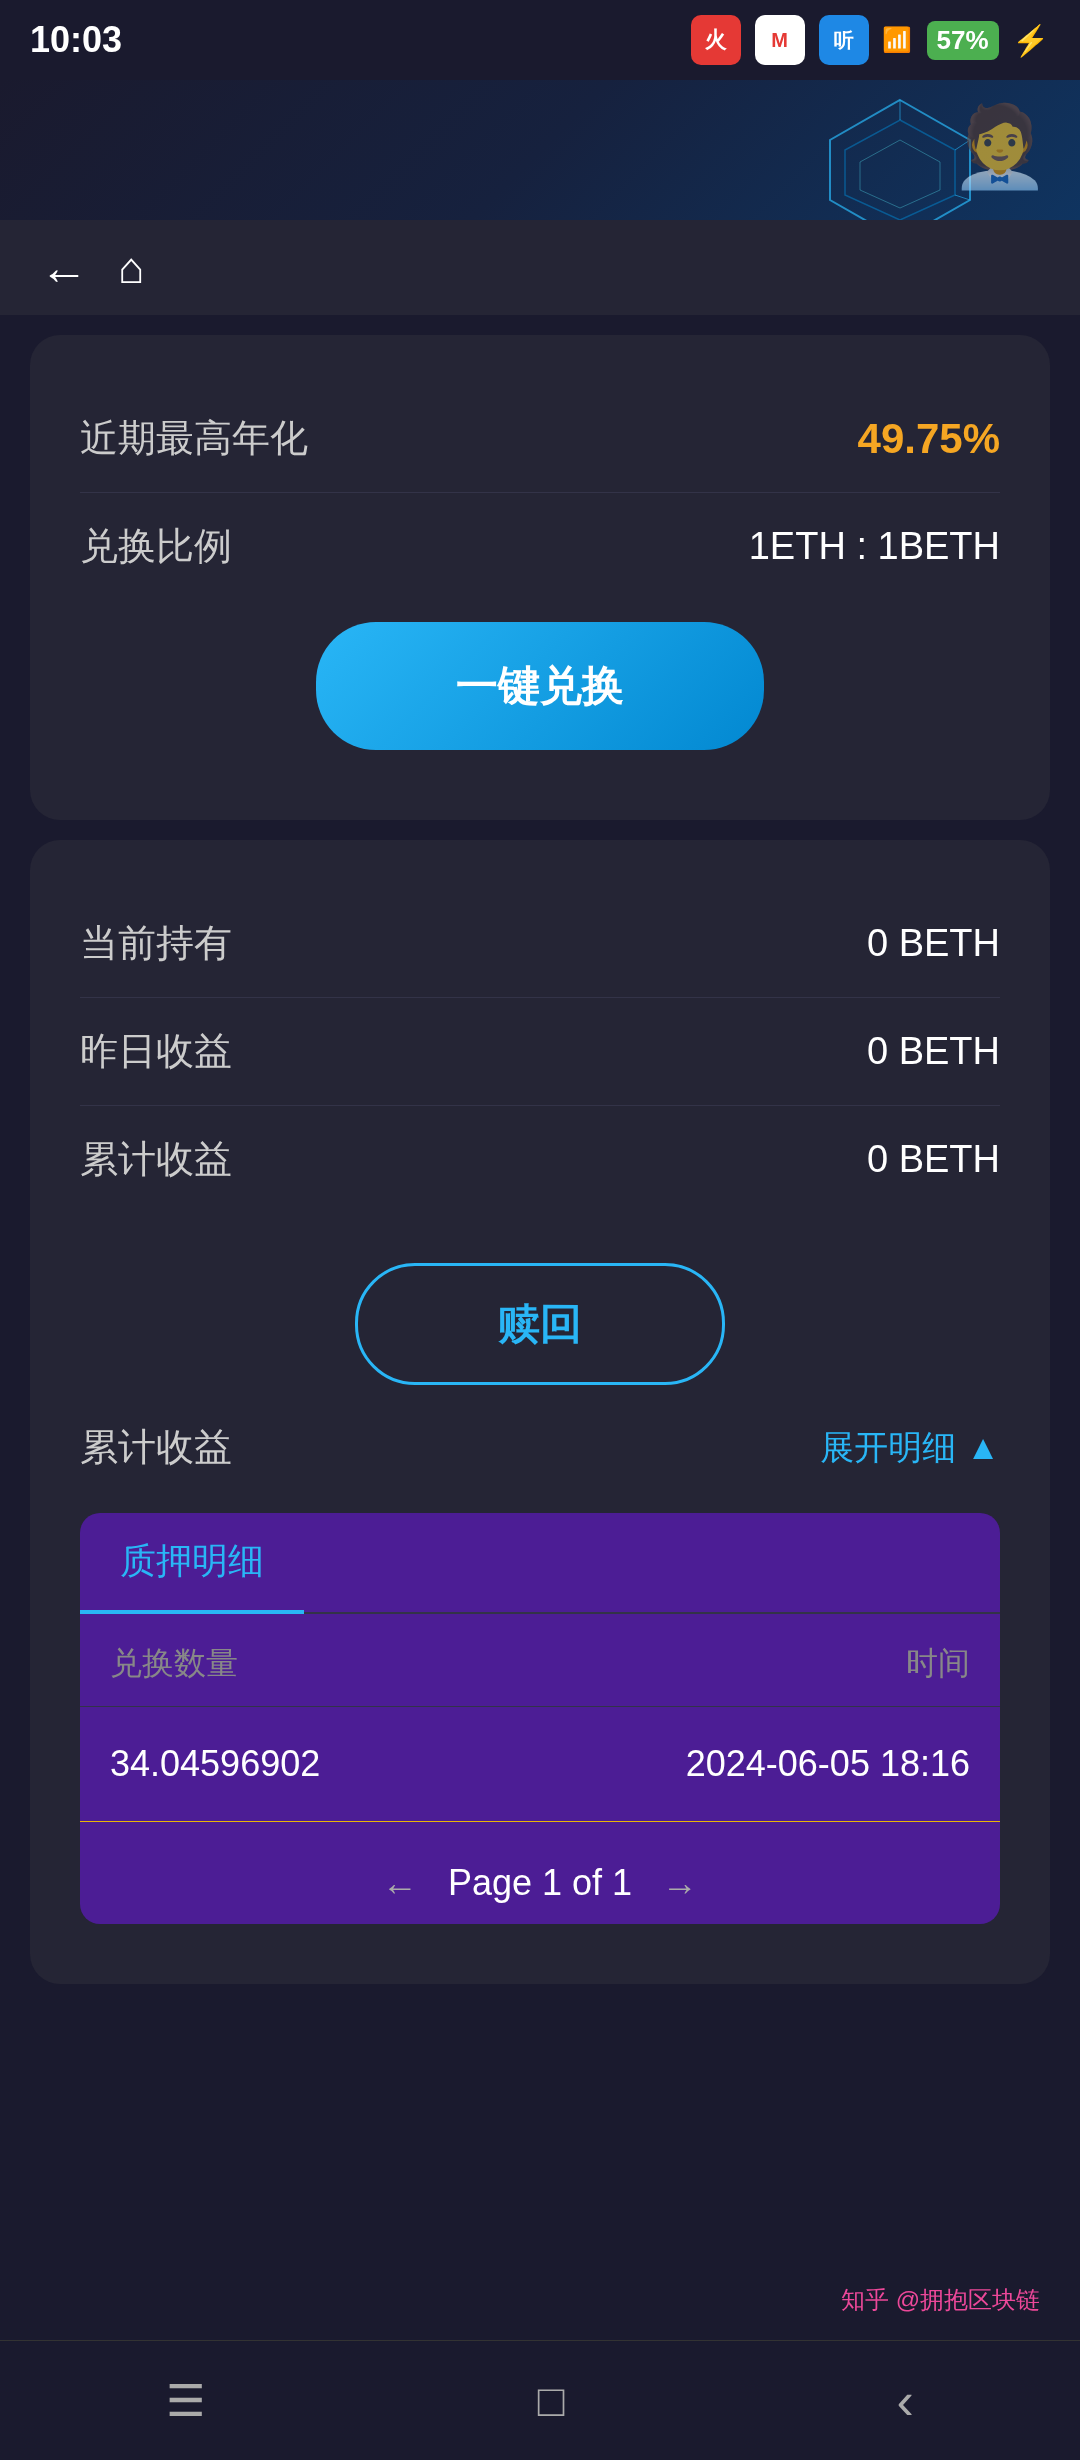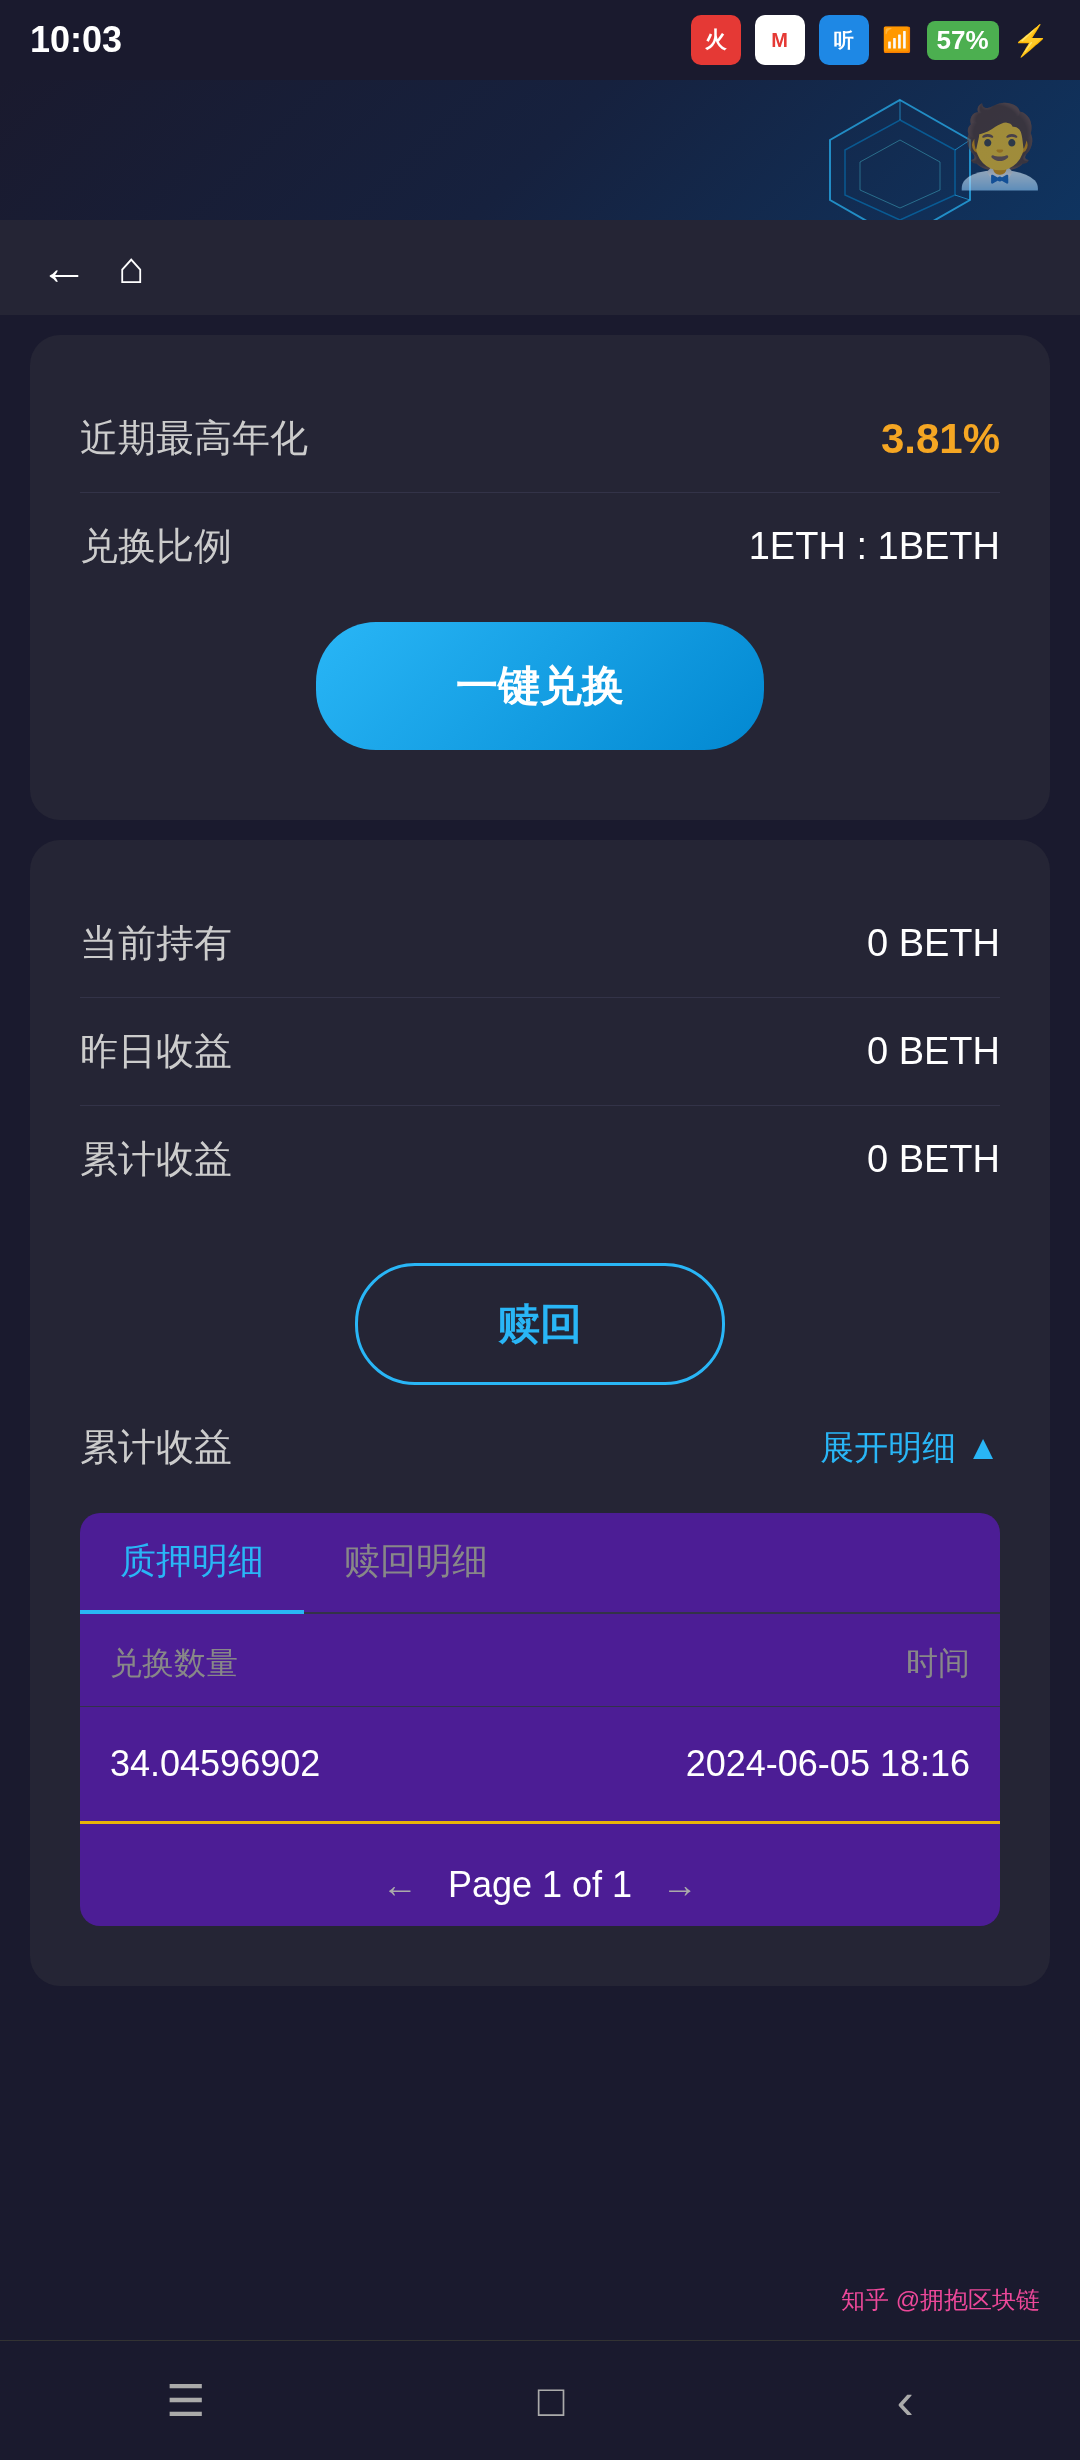--- a/index.html
+++ b/index.html
@@ -212,21 +212,21 @@
     }
     .table-header-cell {
       font-size: 32px;
       color: #888;
     }
     .table-row {
       display: flex;
       justify-content: space-between;
       align-items: flex-start;
       padding: 36px 30px;
-      border-bottom: 3px solid #eab308;
+      border-bottom: 1px solid #eab308;
     }
     .table-cell {
       font-size: 36px;
       color: #ffffff;
     }
 
     
     .pagination {
       display: flex;
       justify-content: center;
@@ -320,21 +320,21 @@
 </div>
 
 <div class="nav-bar">
   <span class="nav-back">←</span>
   <span class="nav-home-icon">⌂</span>
 </div>
 
 <div class="card">
   <div class="info-row">
     <span class="info-label">近期最高年化</span>
-    <span class="info-value-orange">3.81%</span>
+    <span class="info-value-orange">49.75%</span>
   </div>
   <div class="info-row" style="border-bottom: none; padding-bottom: 0;">
     <span class="info-label">兑换比例</span>
     <span class="info-value">1ETH : 1BETH</span>
   </div>
   <button class="btn-primary">一键兑换</button>
 </div>
 
 <div class="card">
   <div class="info-row">
@@ -359,23 +359,20 @@
       <span>▲</span>
     </div>
   </div>
 
   <div class="inner-card">
 
     <div class="tabs">
       <div class="tab active">
         <span>质押明细</span>
       </div>
-      <div class="tab">
-        <span>赎回明细</span>
-      </div>
     </div>
 
     <div class="table-header">
       <span class="table-header-cell">兑换数量</span>
       <span class="table-header-cell">时间</span>
     </div>
 
     <div class="table-row">
       <span class="table-cell">34.04596902</span>
       <span class="table-cell">2024-06-05 18:16</span>

